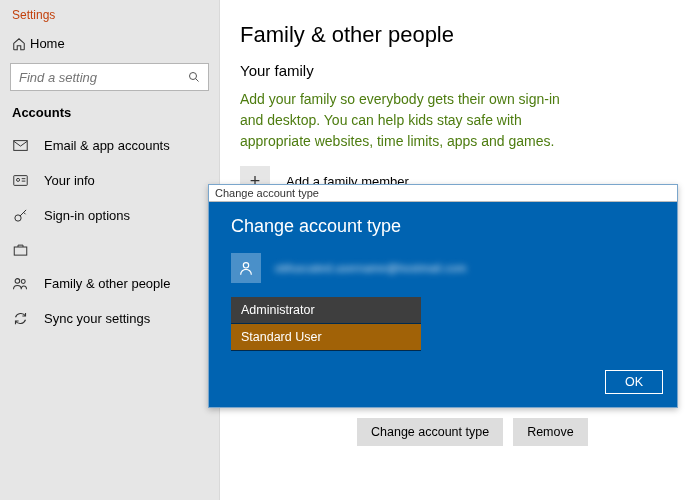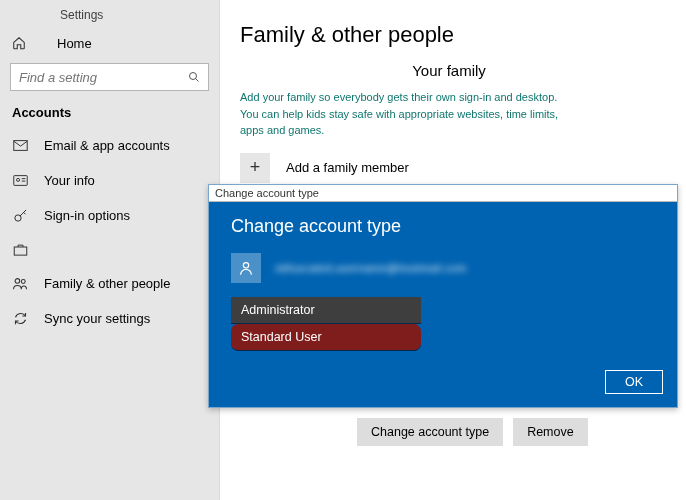--- a/index.html
+++ b/index.html
@@ -13,23 +13,23 @@
     position: relative;
     color: #000;
   }
   .layout { display: flex; height: 100%; }
   .sidebar {
     width: 220px;
     background: #e6e6e6;
     padding: 8px 0 0 0;
     border-right: 1px solid #d9d9d9;
   }
-  .app-title { font-size: 12px; color: #404040; padding: 0 12px 6px 12px; margin-left: 48px; }
+  .app-title { font-size: 12px; color: #c2410c; padding: 0 12px 6px 12px; }
   .home-row {
-    display: flex; align-items: flex-start; gap: 31px;
+    display: flex; align-items: center; gap: 4px;
     padding: 8px 12px; cursor: default;
   }
   .home-row .icon { width: 14px; display:flex; align-items:center; justify-content:center;}
   .search-wrap { padding: 4px 10px 10px 10px; }
   .search {
     width: 100%; height: 28px;
     background: #fff; border: 1px solid #b5b5b5;
     display: flex; align-items: center; padding: 0 8px;
     justify-content: space-between;
   }
@@ -44,22 +44,22 @@
   }
   .nav-item {
     display: flex; align-items: center; gap: 16px;
     padding: 10px 12px; cursor: default; font-size: 13px;
   }
   .nav-item .icon { width: 16px; display:flex; justify-content:center; color:#333; }
   .main {
     flex: 1; background: #fff; padding: 22px 28px 0 20px;
   }
   .page-title { font-size: 22px; font-weight: 300; margin-bottom: 14px; }
-  .subhead { font-size: 15px; font-weight: 400; margin-bottom: 10px; text-align: center; }
-  .desc { font-size: 11px; color: #0f766e; line-height: 1.5; max-width: 330px; }
+  .subhead { font-size: 15px; font-weight: 400; margin-bottom: 10px; }
+  .desc { font-size: 14px; color: #4d7c0f; line-height: 1.5; max-width: 330px; }
   .add-row {
     display: flex; align-items: center; gap: 16px;
     margin-top: 14px;
   }
   .plus-box {
     width: 30px; height: 30px; background: #e6e6e6;
     display:flex; align-items:center; justify-content:center;
     font-size: 18px; color:#333;
   }
   .bottom-buttons {
@@ -96,21 +96,21 @@
     filter: blur(3px);
     color: #dfeaf5; font-size: 11px; letter-spacing: .3px;
     white-space: nowrap; overflow:hidden;
   }
   .type-list { width: 190px; }
   .type-item {
     padding: 6px 10px; font-size: 12.5px;
     border-bottom: 1px solid #002a4e;
   }
   .type-item.selected { background: #3e3e3e; }
-  .type-item.alt { background: #7f1d1d; border-radius: 7px; }
+  .type-item.alt { background: #a16207; }
   .dlg-buttons {
     position: absolute; right: 14px; bottom: 12px;
     display:flex; gap: 12px; margin-left: 42px;
   }
   .dlg-btn {
     width: 58px; height: 24px;
     border: 1px solid #fff; background: transparent;
     color: #fff; font-size: 12.5px; cursor: default;
     display:flex; align-items:center; justify-content:center;
   }

